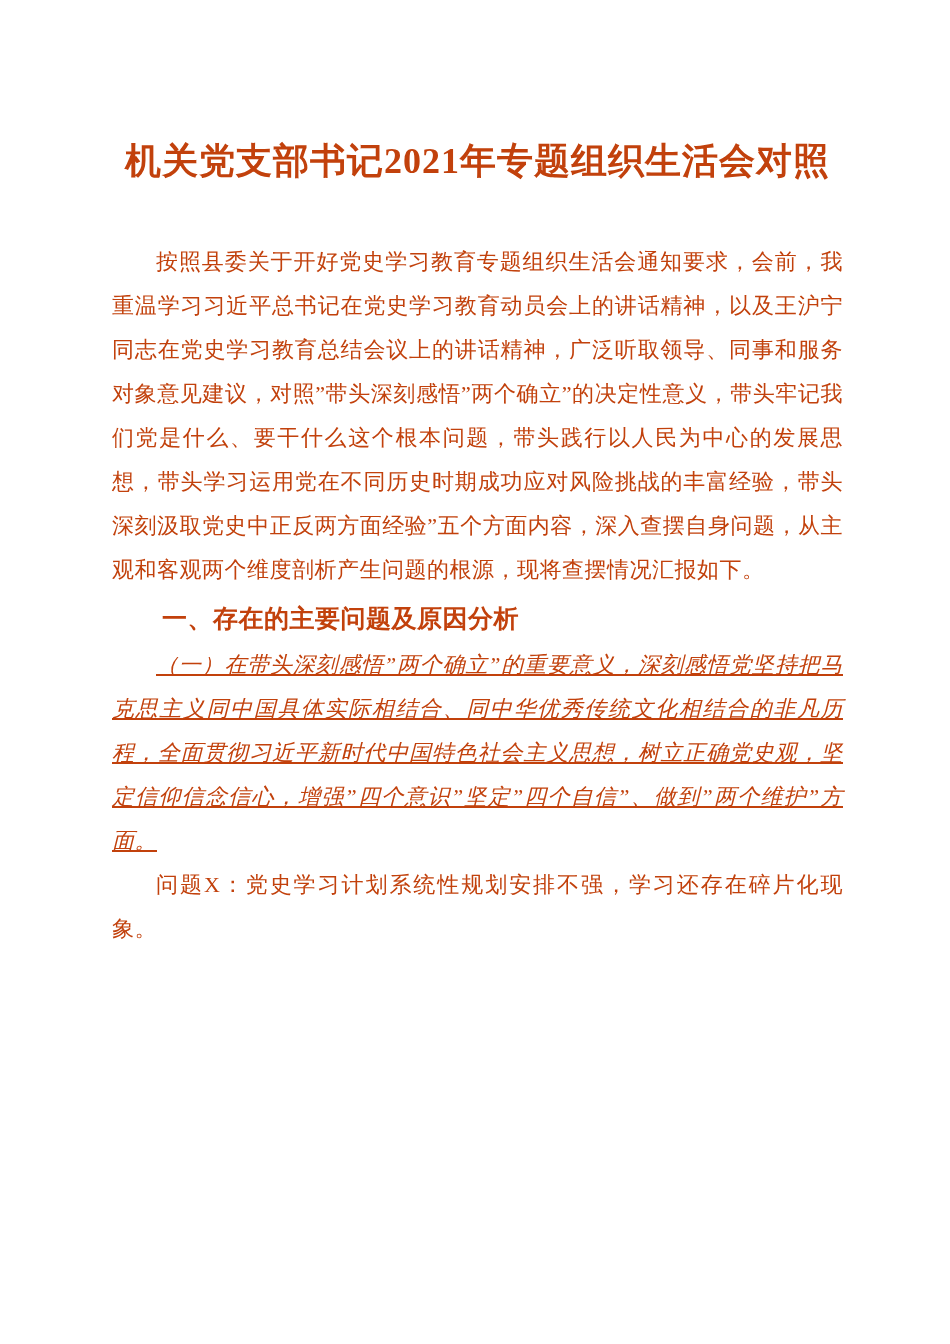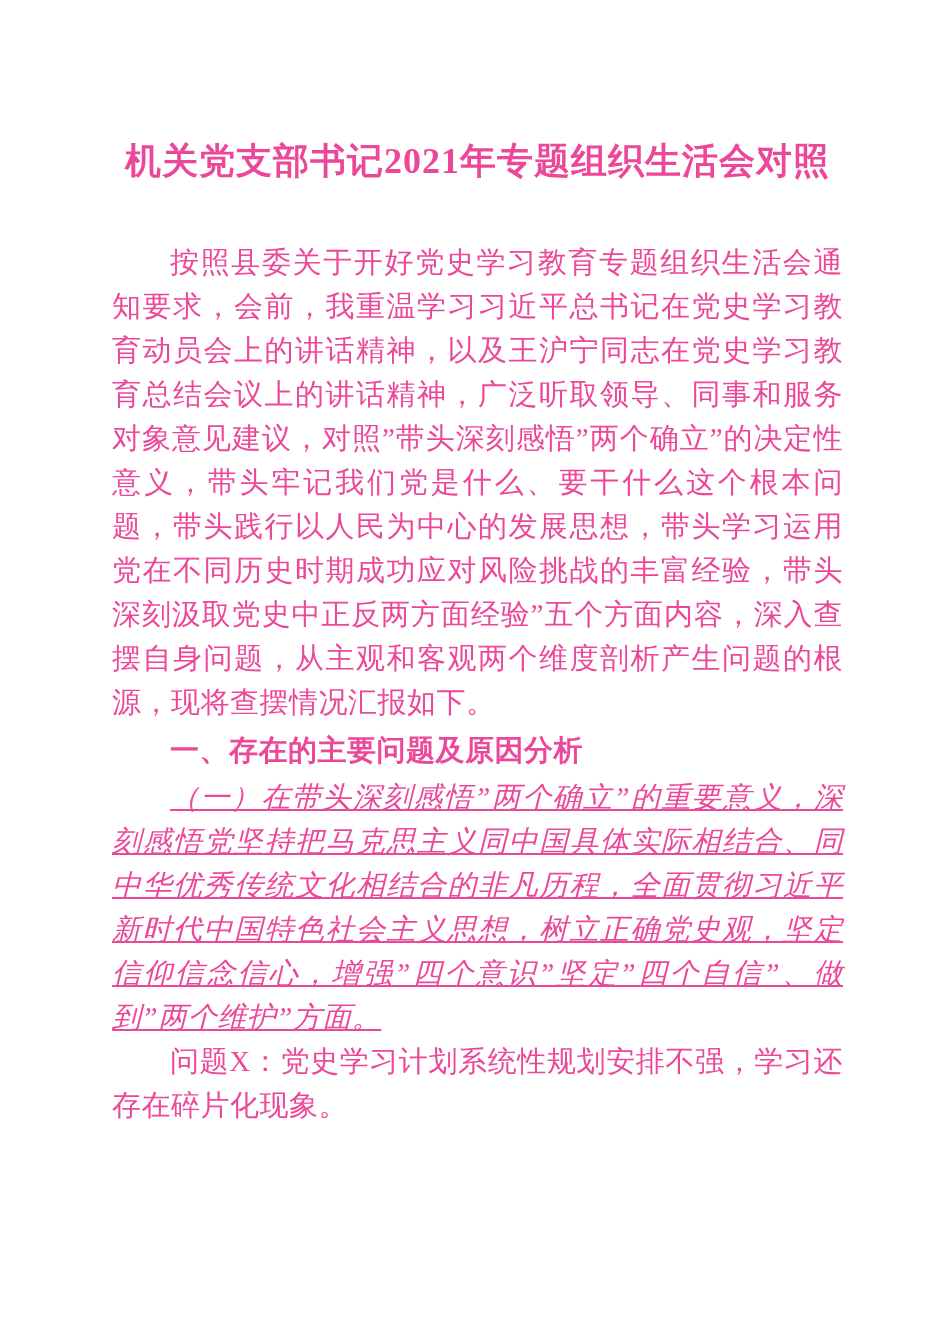--- a/index.html
+++ b/index.html
@@ -8,48 +8,48 @@
     background: #ffffff;
   }
   .page {
     position: relative;
     width: 950px;
     height: 1344px;
     background: #ffffff;
     box-sizing: border-box;
     padding: 138px 107px 0 112px;
     overflow: hidden;
-    color: #ec4899;
+    color: #c2410c;
     font-family: "Liberation Serif", serif;
   }
   .doc-title {
     margin: 0 0 55px 0;
     font-size: 36px;
     line-height: 47px;
     font-weight: bold;
     text-align: center;
     letter-spacing: 1px;
     font-family: "Liberation Serif", serif;
   }
   .body-para {
     margin: 0;
-    font-size: 29px;
+    font-size: 22px;
     line-height: 44px;
     letter-spacing: 0.5px;
     text-align: justify;
     text-indent: 2em;
     font-weight: normal;
   }
   .kai-para {
     font-style: italic;
     text-decoration: underline;
   }
   .section-heading {
     margin: 3px 0 1px 0;
-    font-size: 29px;
+    font-size: 25px;
     line-height: 47px;
     font-weight: bold;
     text-indent: 2em;
     letter-spacing: 0.5px;
     font-family: "Liberation Sans", sans-serif;
   }
 </style>
 </head>
 <body>
 

